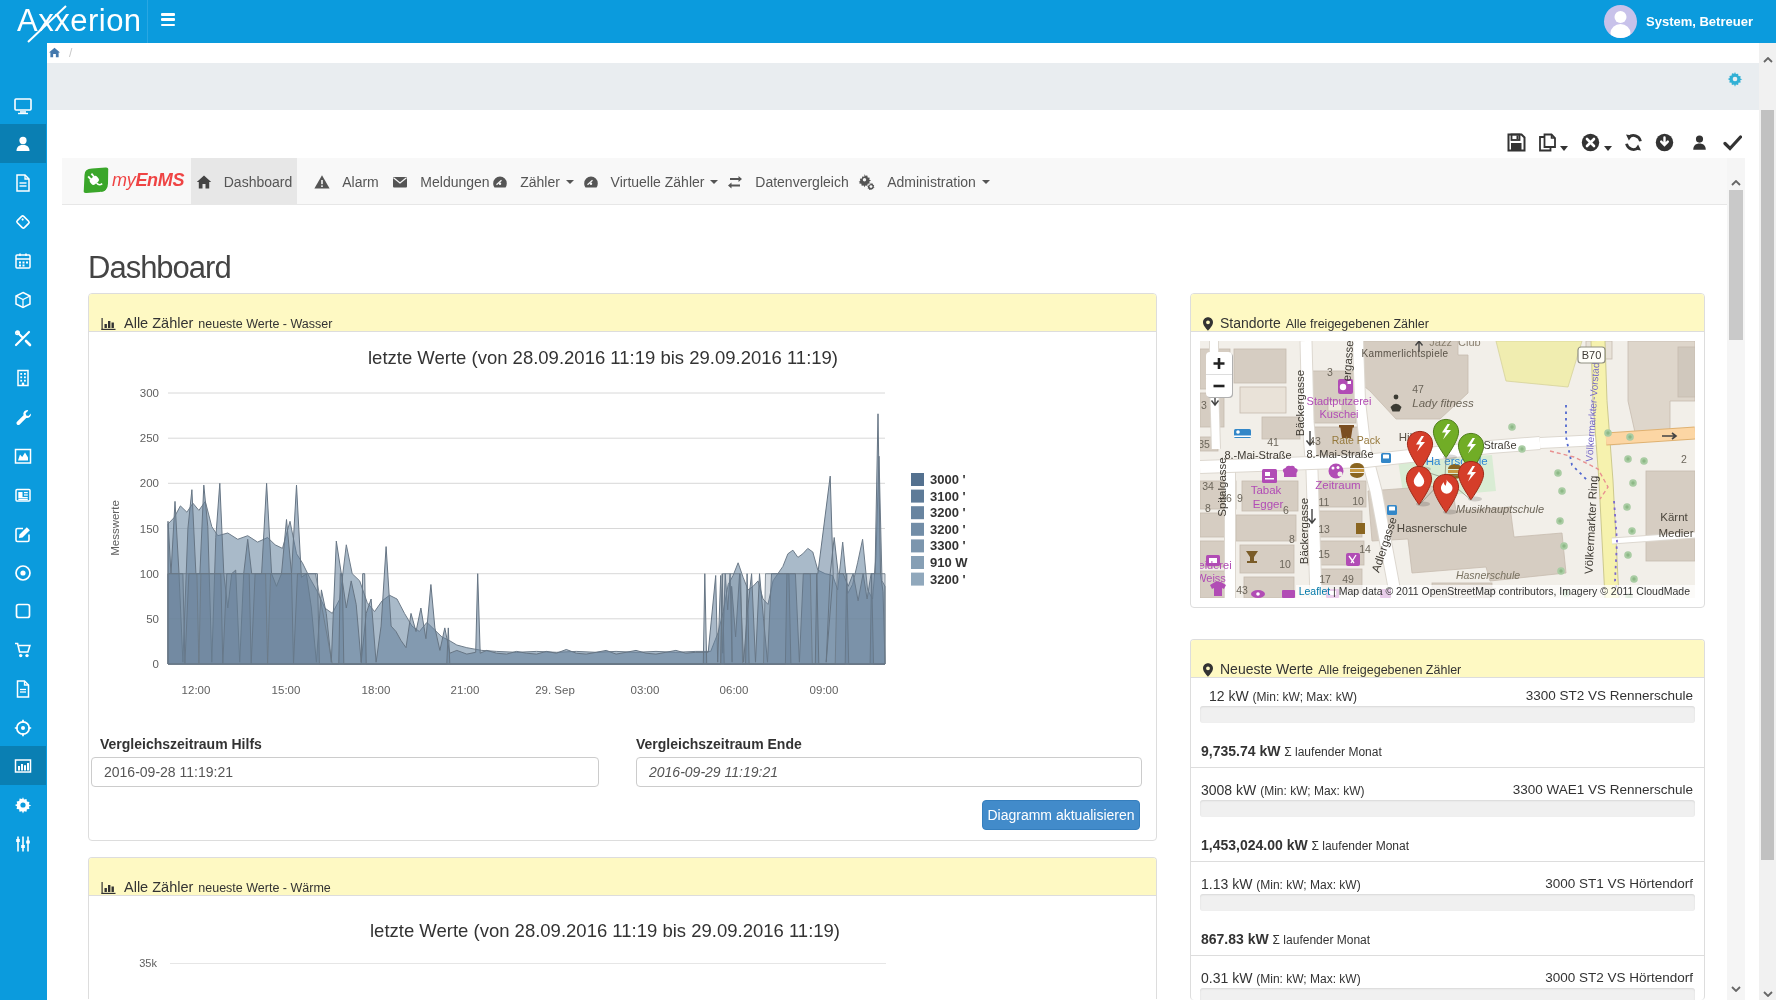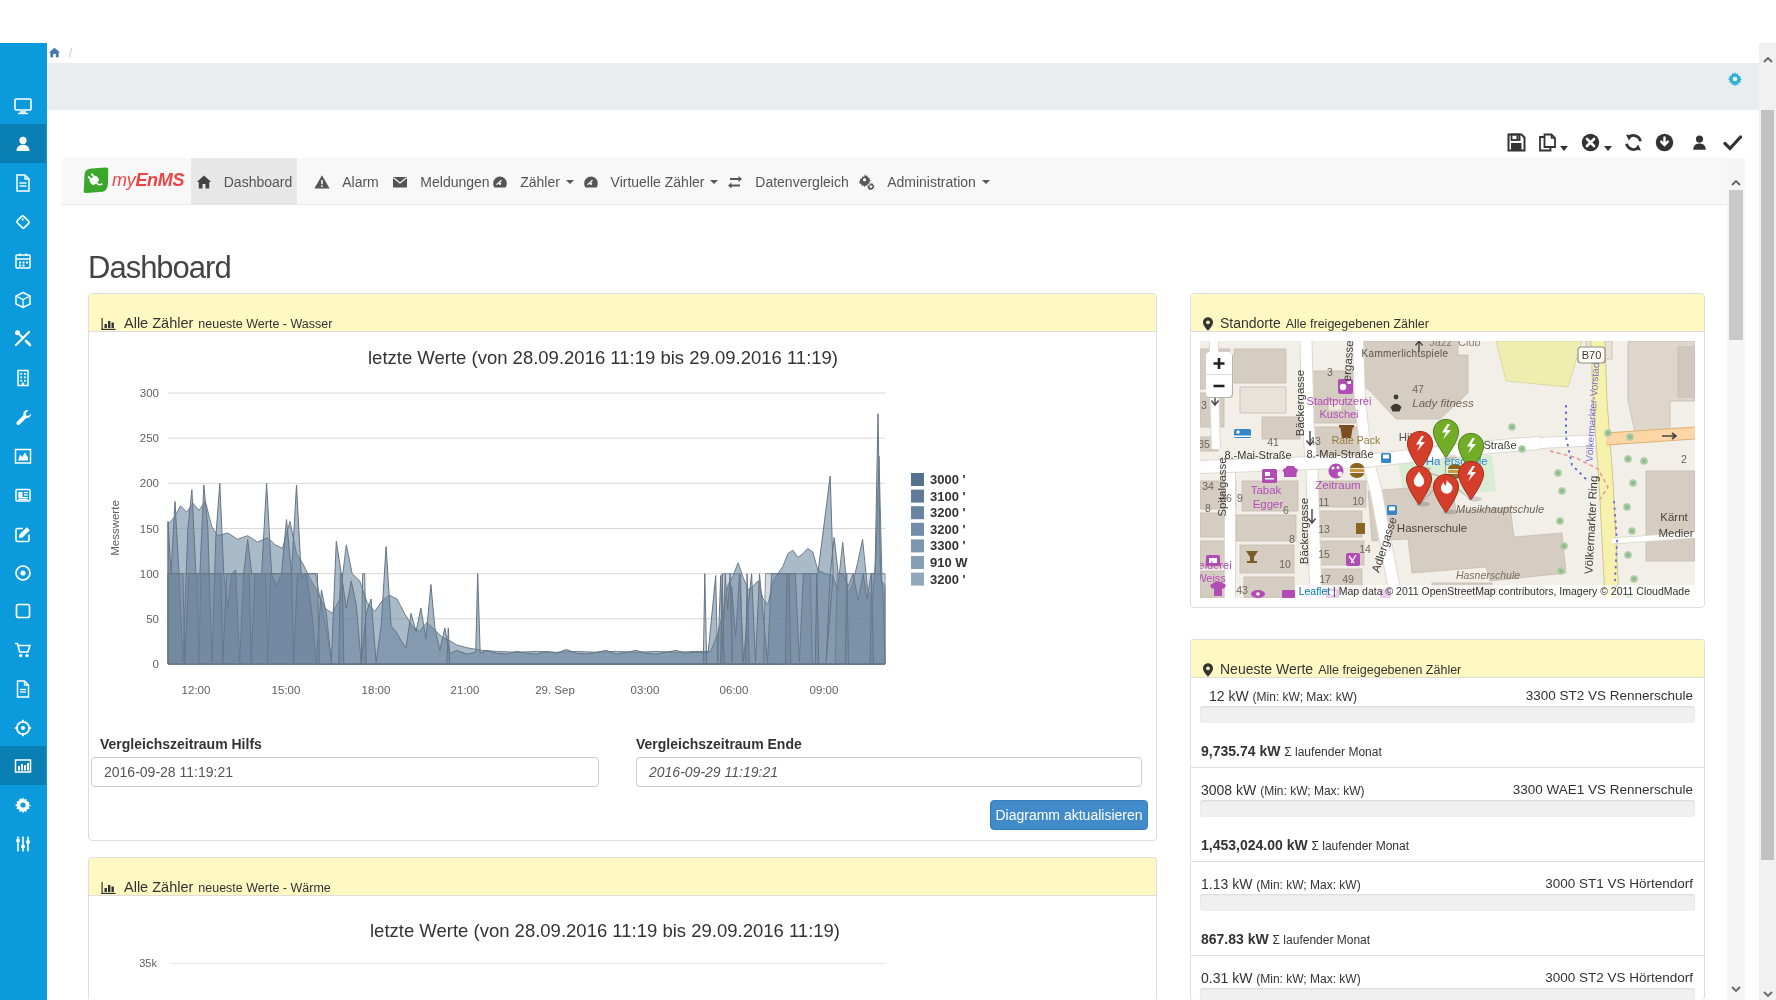--- a/index.html
+++ b/index.html
@@ -43,33 +43,52 @@
 .phead { height:38px; background:#fef9c3; border-bottom:1px solid #ddd; border-radius:3px 3px 0 0;
   display:flex; align-items:flex-end; padding-left:12px; color:#333; }
 .phead .t1 { font-size:14.5px; margin-left:8px; }
 .phead .t2 { font-size:12.5px; margin-left:5px; }
 
 
 .flabel { position:absolute; font-size:14px; font-weight:bold; color:#333; }
 .finput { position:absolute; height:30px; border:1px solid #ccc; border-radius:4px; font-size:14px; color:#555;
   display:flex; align-items:center; padding-left:12px; background:#fff; }
 #btn { position:absolute; left:981px; top:800px; width:158px; height:30px; background:#428bca; border:1px solid #357ebd;
-  border-radius:4px; color:#fff; font-size:14px; display:flex; align-items:center; justify-content:center;margin-left:8px; }
+  border-radius:4px; color:#fff; font-size:14px; display:flex; align-items:center; justify-content:center; }
 .lsep { position:absolute; left:0; width:513px; height:1px; background:#ddd; }
 .lbar { position:absolute; left:9px; width:495px; height:17px; background:#f0f0f0; border-radius:3px; box-shadow:inset 0 1px 2px rgba(0,0,0,.1); }
 
 
 .sbtrack { position:absolute; background:#f1f1f1; }
 .sbthumb { position:absolute; background:#c9c9c9; }
 .sbarrow { position:absolute; width:100%; text-align:center; color:#505050; font-size:13px; font-weight:bold; font-family:"Liberation Sans",sans-serif; }
 </style>
 </head>
 <body>
 <div id="stage">
 
+  <div id="topbar">
+    <div id="logo">Axxerion</div>
+    <svg style="position:absolute;left:0;top:0" width="200" height="43">
+        <line x1="66" y1="6" x2="28" y2="42" stroke="#fff" stroke-width="2"></line>
+      </svg>
+    <div id="logodiv"></div>
+    <div id="burger">
+        <div></div>
+        <div></div>
+        <div></div>
+      </div>
+    <div id="avatar">
+      <svg width="33" height="33">
+          <circle cx="16.5" cy="12" r="6" fill="#fff"></circle>
+          <ellipse cx="16.5" cy="28" rx="10" ry="9" fill="#fff"></ellipse>
+        </svg>
+    </div>
+    <div id="uname">System, Betreuer</div>
+  </div>
 
   <div id="sidebar">
       <div class="sbi" style="top:43px">
         <svg width="18" height="18" viewBox="0 0 18 18">
           <rect x="1" y="2" width="16" height="11" rx="1" fill="none" stroke="#fff" stroke-width="1.6"></rect>
           <rect x="6" y="14.2" width="6" height="1.6" fill="#fff"></rect>
           <rect x="4" y="15.8" width="10" height="1.4" fill="#fff"></rect>
         </svg>
       </div>
       <div class="sbi sel" style="top:81px">

